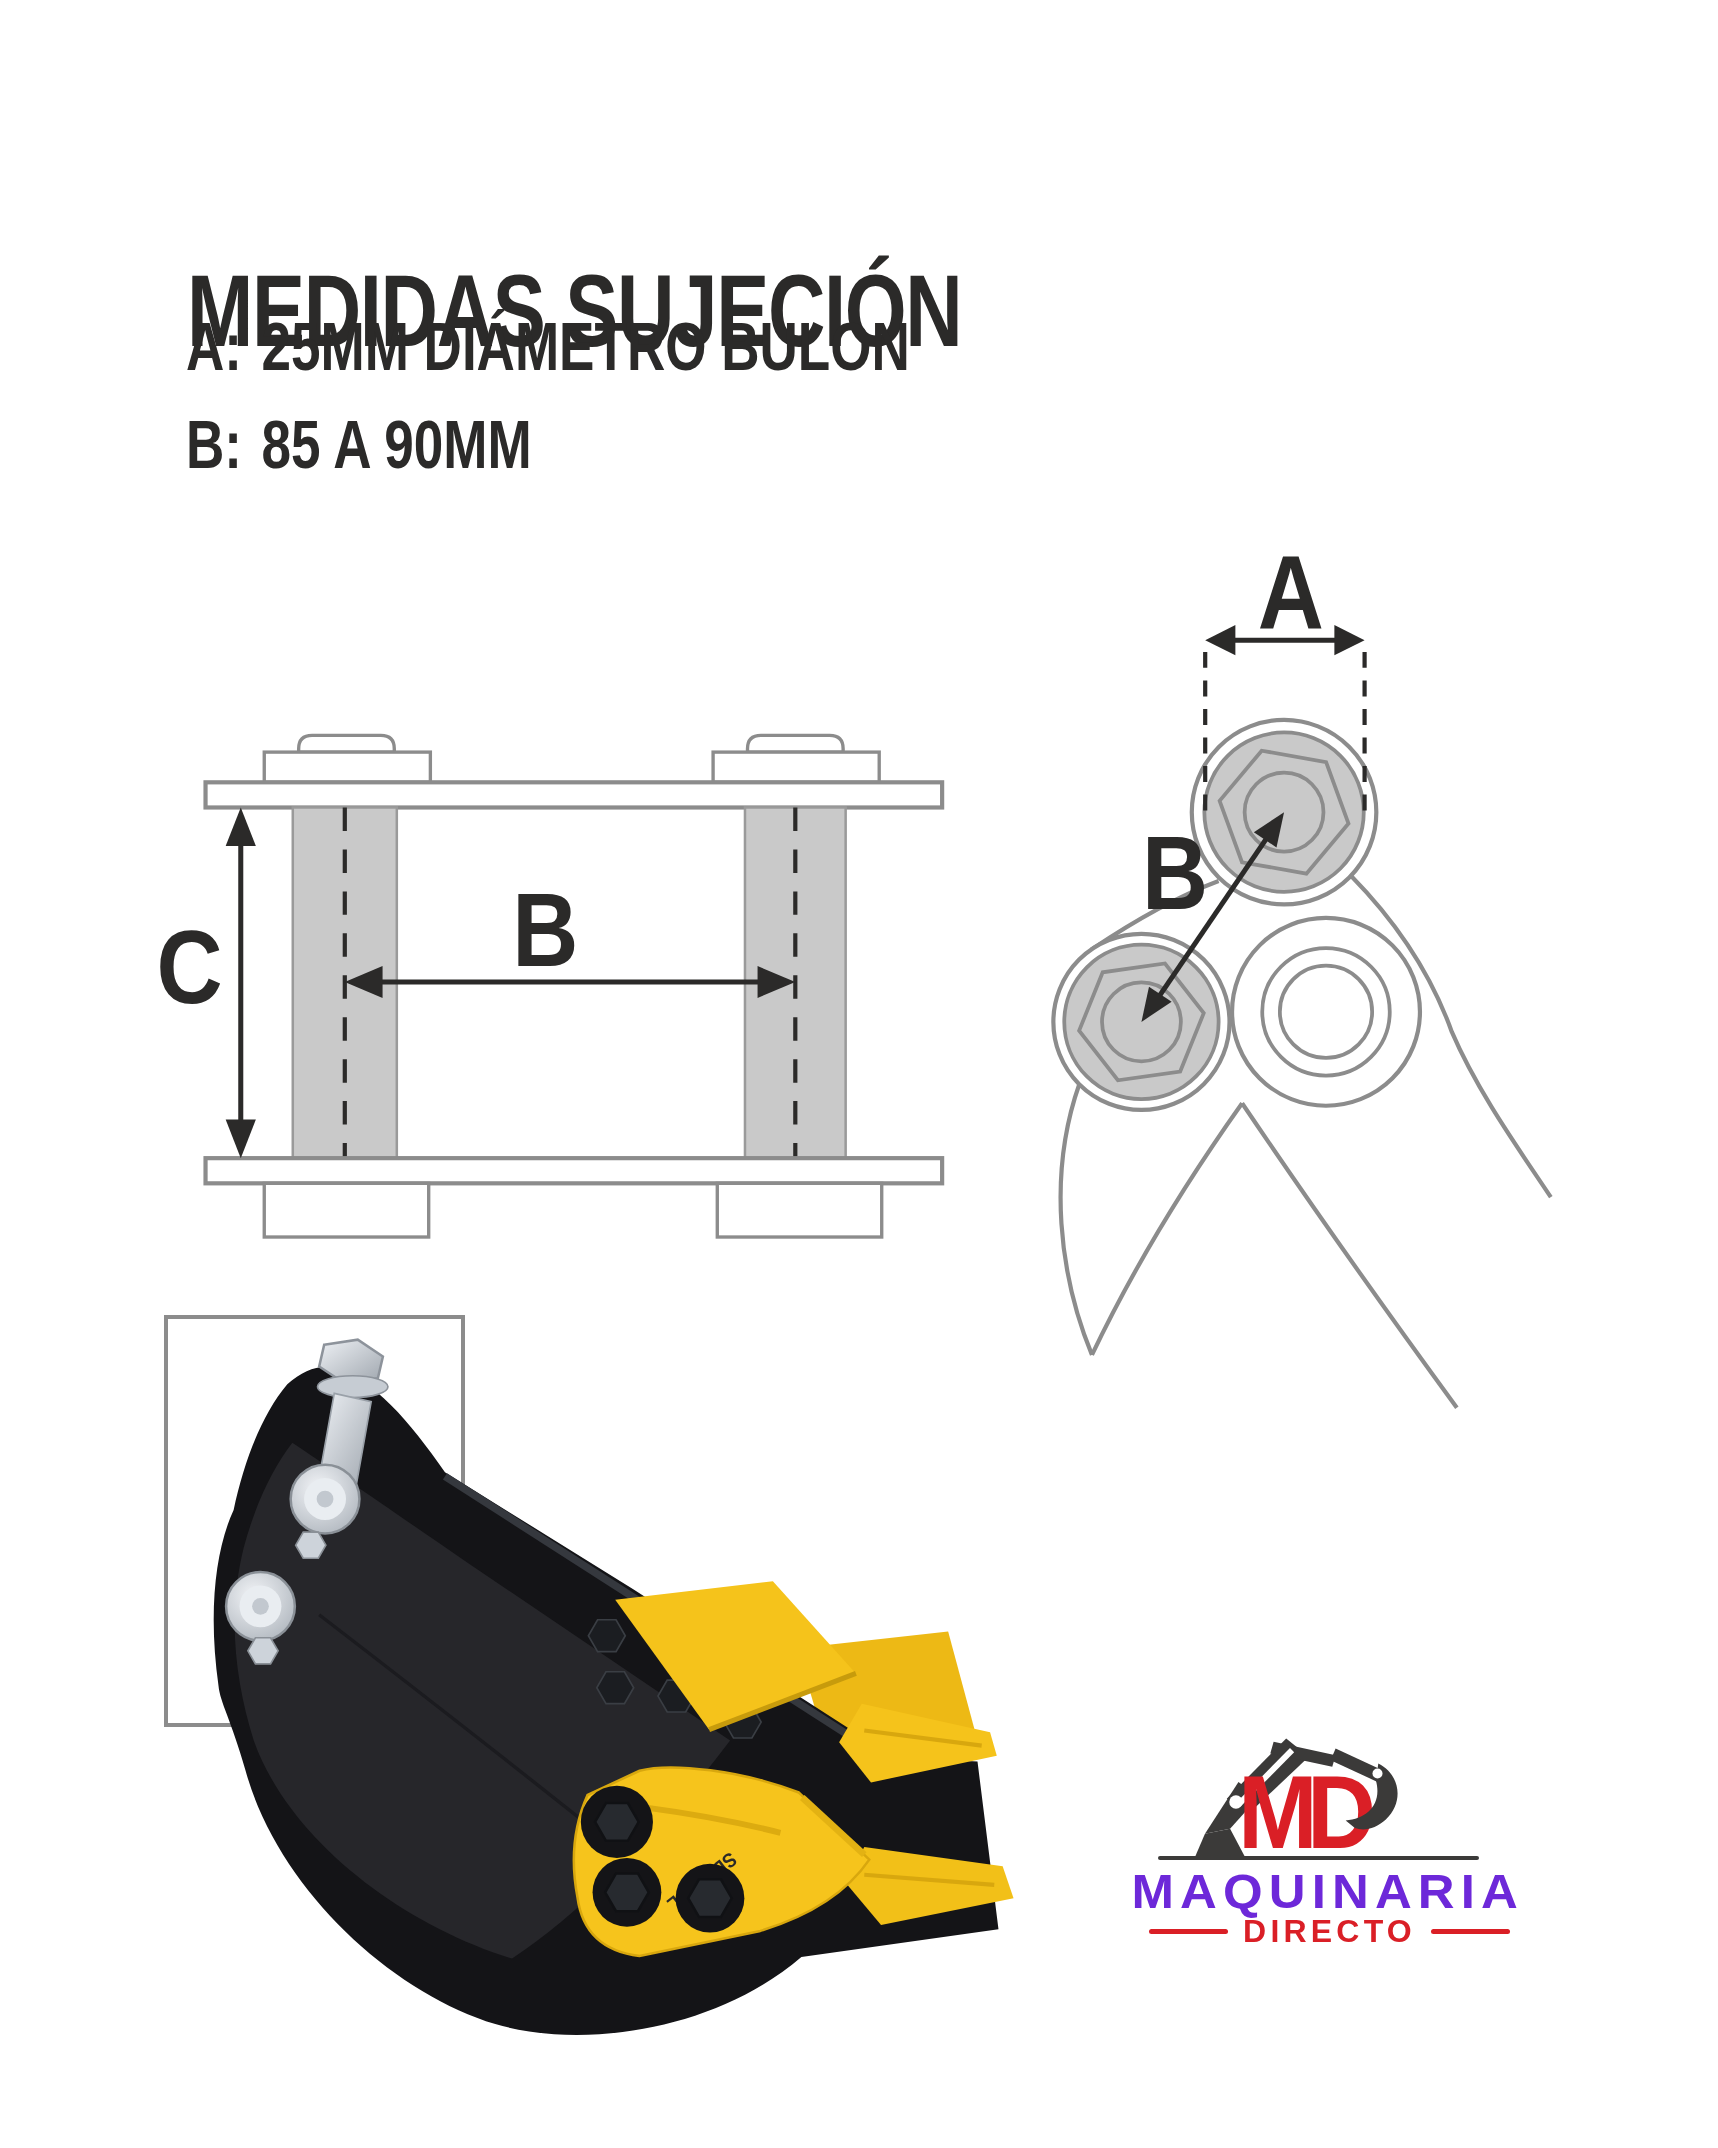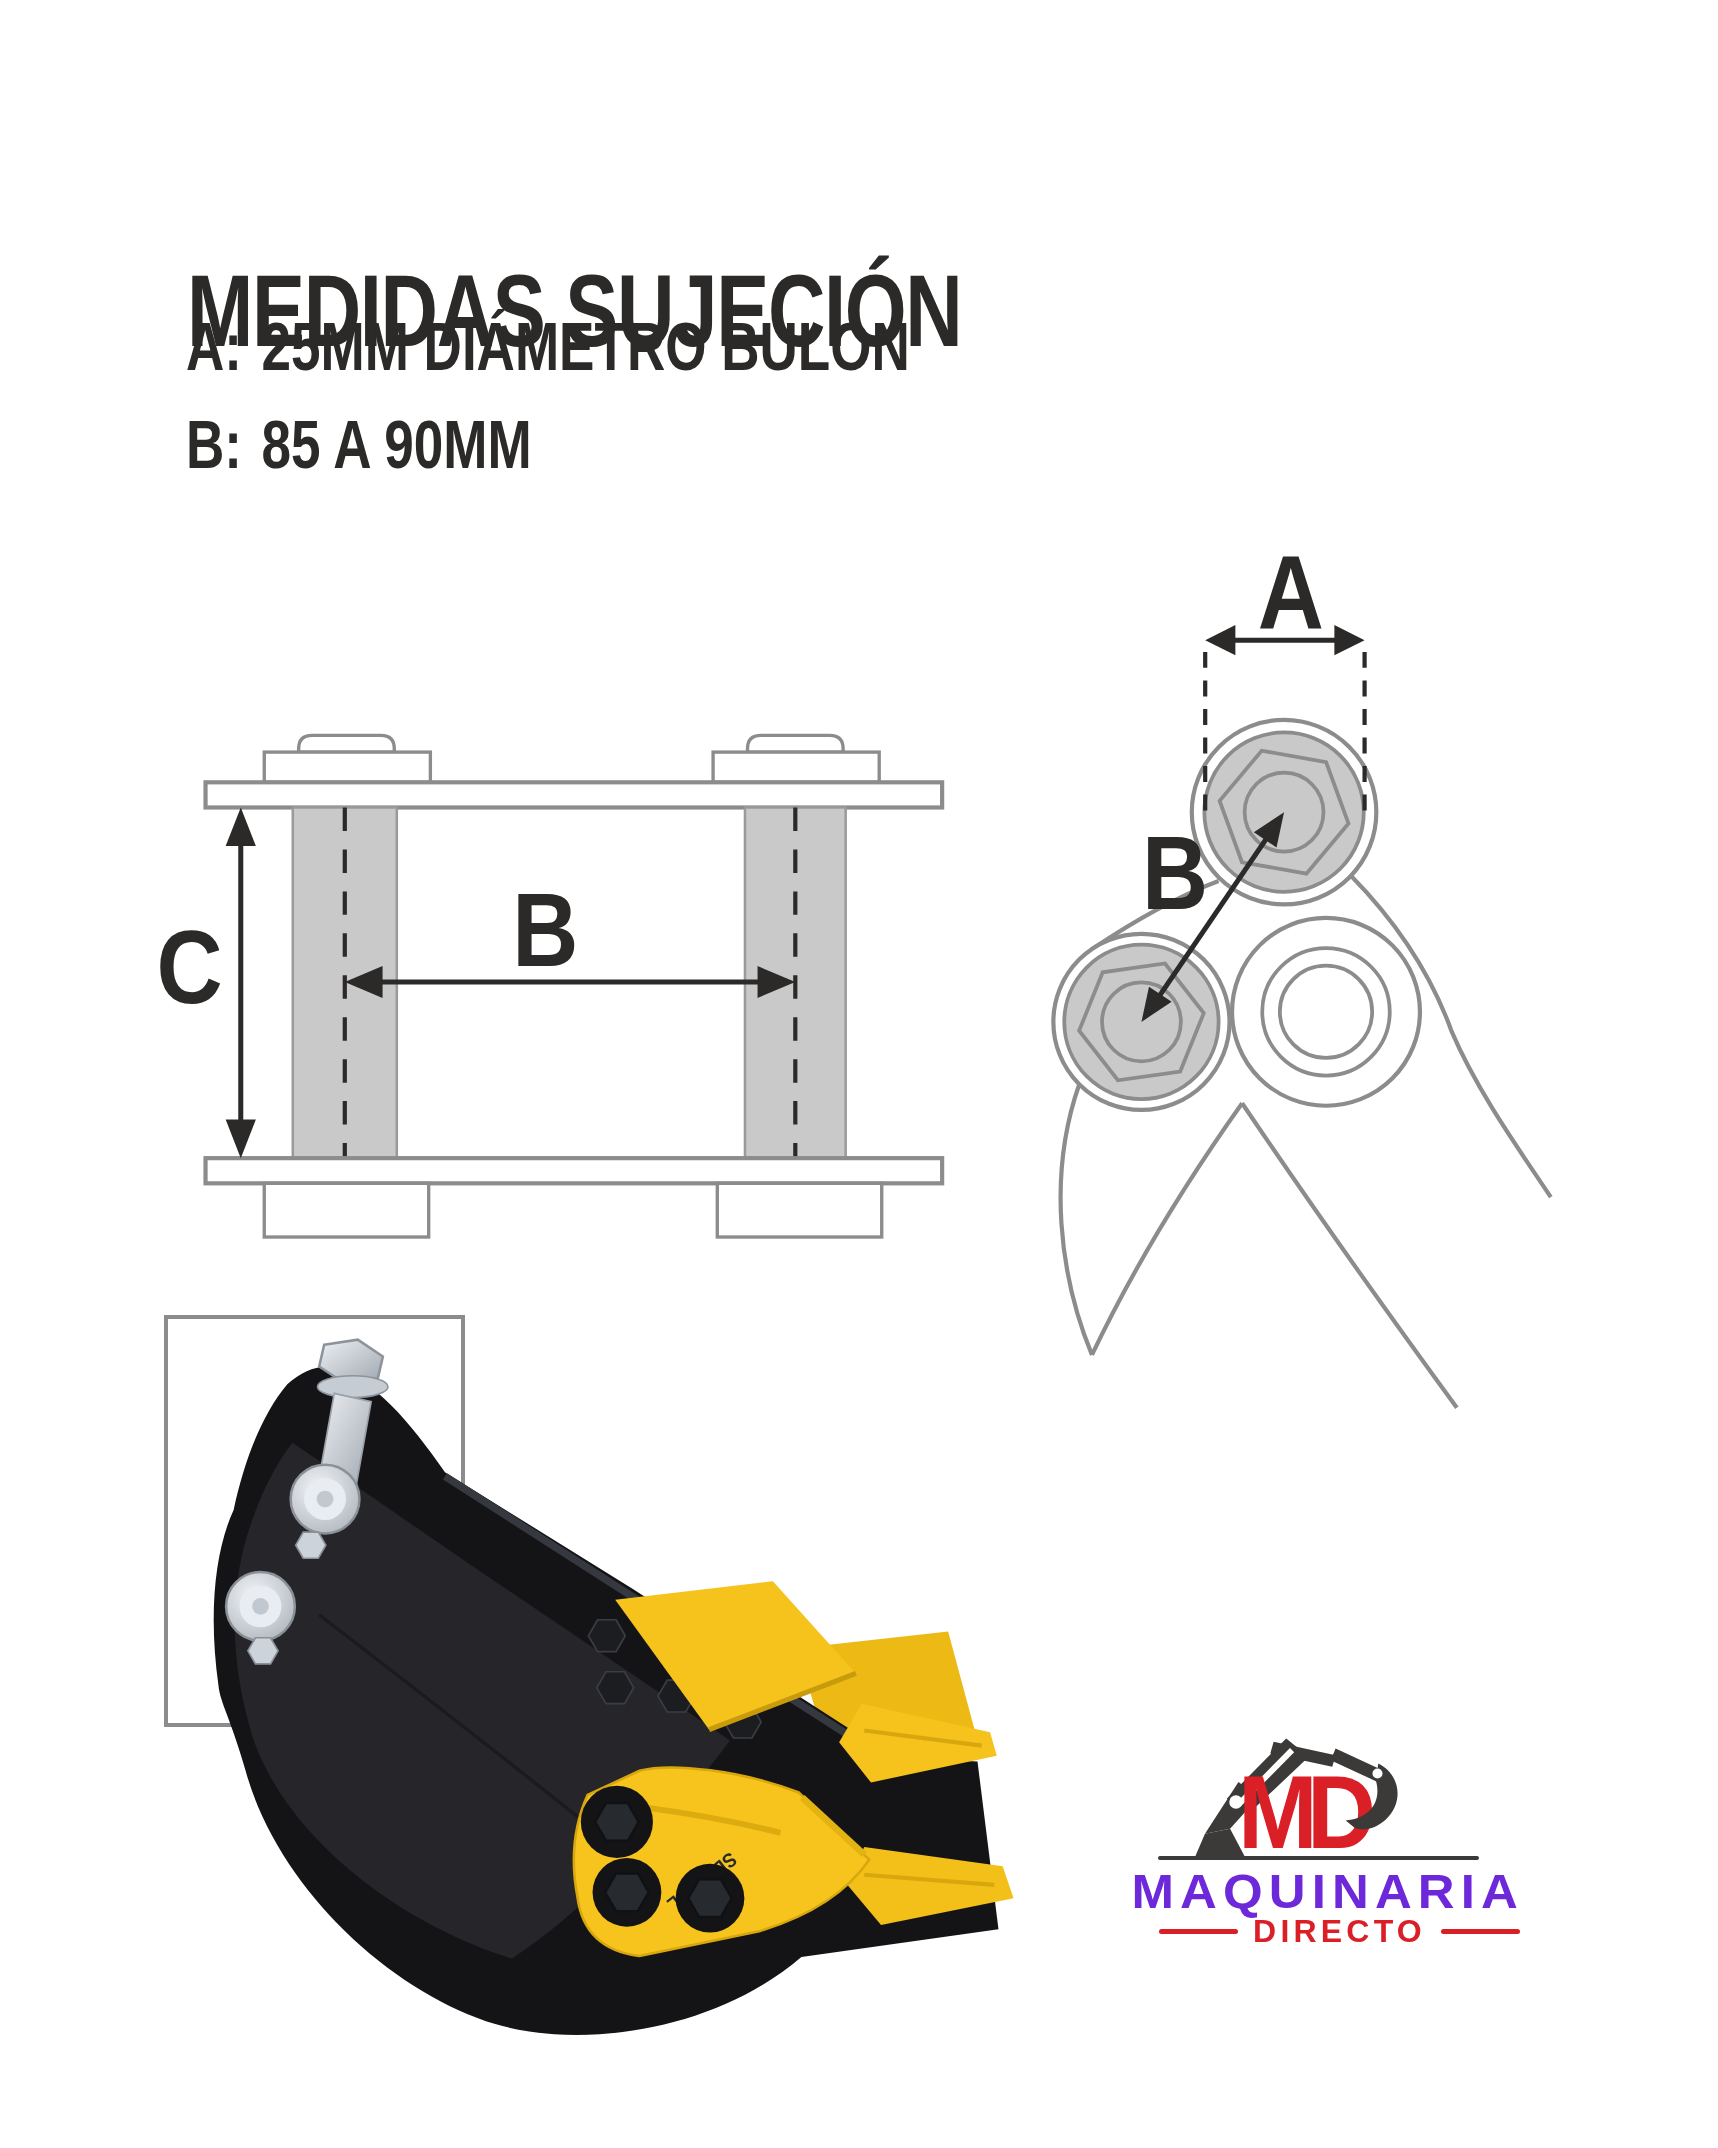--- a/index.html
+++ b/index.html
@@ -19,21 +19,21 @@
   .logo-arm,.logo-claw{position:absolute;left:59px;top:0;}
   .logo-arm{z-index:1;}
   .logo-claw{z-index:3;}
   .logo-md{position:absolute;left:139px;top:35px;z-index:2;font-size:104px;line-height:94px;font-weight:900;
            color:#da1f26;letter-spacing:-5px;transform:scaleX(0.92);transform-origin:left top;}
   .logo-md .d{margin-left:-6.7px;}
   .logo-ground{position:absolute;left:59px;top:126px;width:321px;height:4.2px;background:#3b3a39;border-radius:2.5px;z-index:2;}
   .logo-name{position:absolute;left:0;top:137px;width:100%;text-align:center;font-size:49px;line-height:49px;
              font-weight:900;color:#6d28d9;letter-spacing:5.9px;}
   .logo-name .wide{display:inline-block;transform:scaleX(1.04);transform-origin:center top;white-space:nowrap;}
-  .tagline-row{position:absolute;left:12px;top:185px;width:100%;display:flex;align-items:center;justify-content:center;gap:15px;}
+  .tagline-row{position:absolute;left:2px;top:185px;width:100%;display:flex;align-items:center;justify-content:center;gap:15px;}
   .tag-line{width:79px;height:5px;background:#da1f26;border-radius:2.5px;}
   .logo-tagline{font-size:32px;line-height:32px;font-weight:900;color:#da1f26;letter-spacing:4.2px;white-space:nowrap;}
 </style>
 </head>
 <body>
 
 <div class="page">
 
   <h1 class="title"><span class="cond">MEDIDAS SUJECIÓN</span></h1>
 

